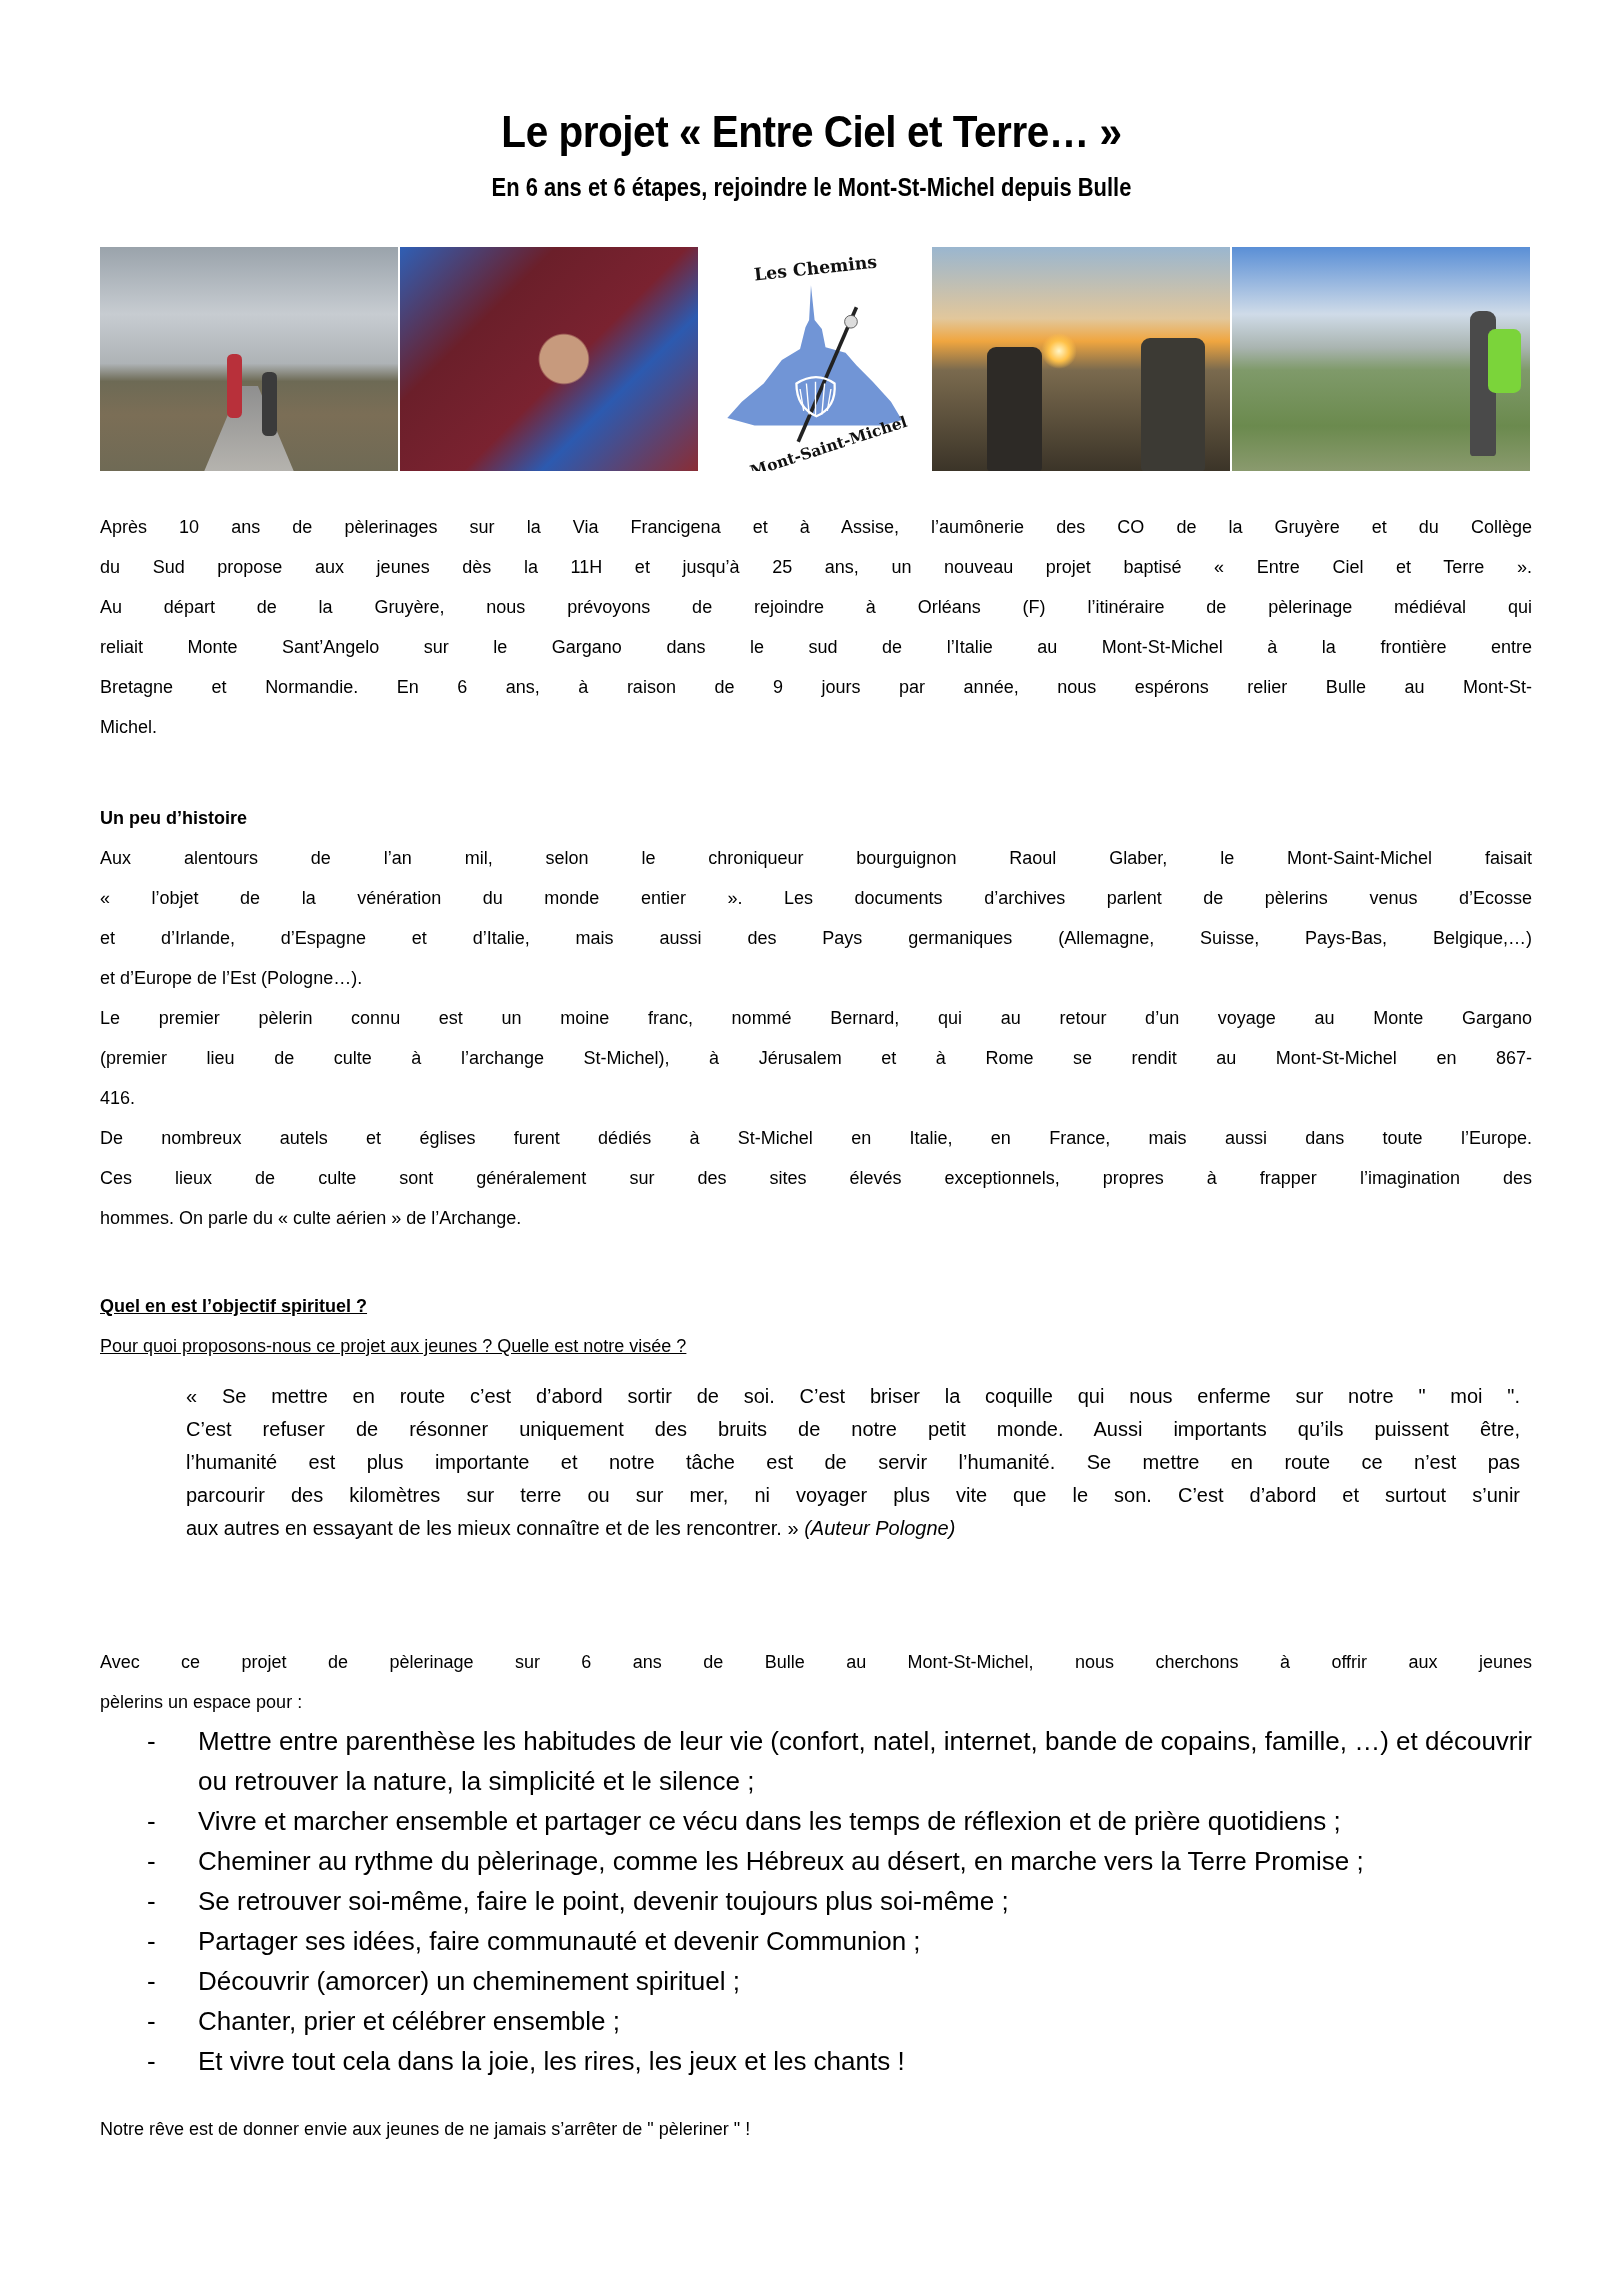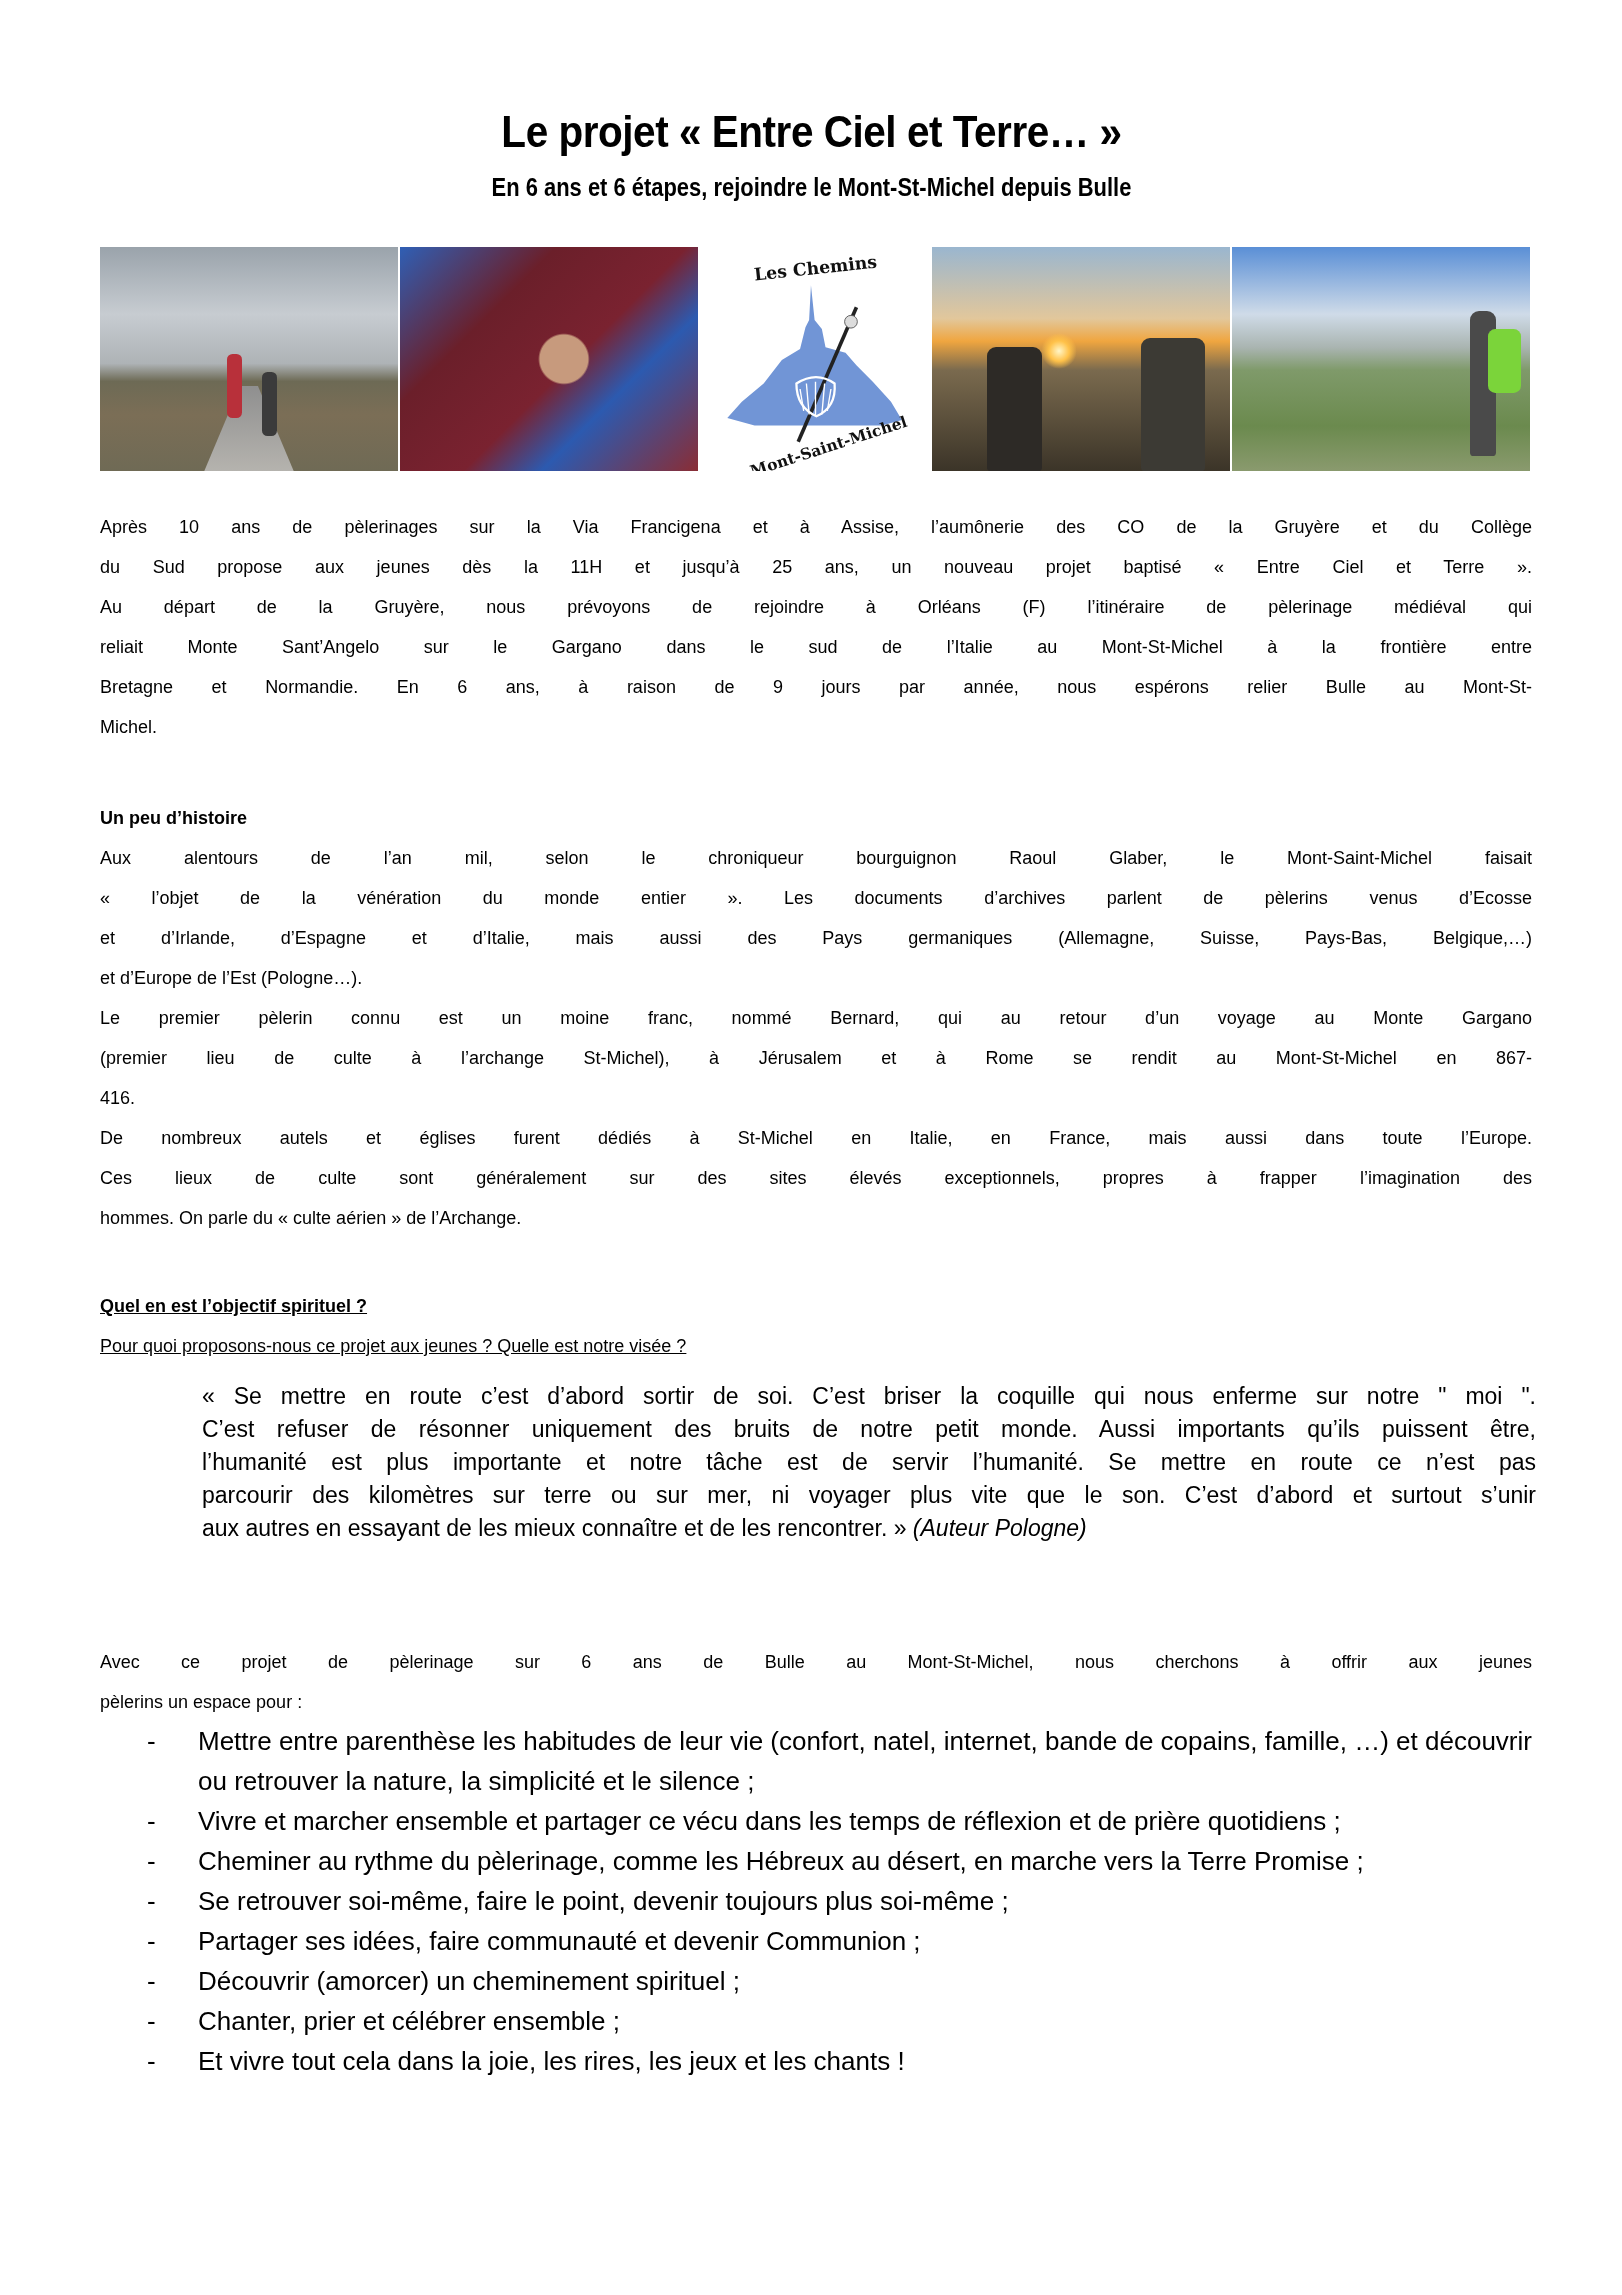--- a/index.html
+++ b/index.html
@@ -35,21 +35,21 @@
                    font-family:"DejaVu Serif", serif; font-weight:bold; font-size:17.3px; color:#111;
                    transform:rotate(-6deg); }
   .logo-text-bot { position:absolute; left:0; right:0; bottom:11px; text-align:center;
                    font-family:"DejaVu Serif", serif; font-weight:bold; font-size:15.5px; color:#111;
                    transform:rotate(-18deg); }
 
   .body-text { position:absolute; left:100px; width:1432px; font-size:18px; line-height:40px;
                text-align:justify; }
   .body-text p { margin:0; }
   .h { font-weight:bold; }
-  .quote { position:absolute; left:202px; width:1334px; font-size:23px; line-height:33px; text-align:justify; }
+  .quote { position:absolute; left:186px; width:1334px; font-size:20px; line-height:33px; text-align:justify; }
   .quote p { margin:0; }
   .ital { font-style:italic; }
   .bullets { position:absolute; left:100px; width:1432px; font-size:26px; line-height:40px; }
   .bullet { display:flex; }
   .bullet .dash { width:98px; flex:none; padding-left:47px; box-sizing:border-box; }
   .bullet .txt { flex:1; }
   .justify-last { text-align-last:justify; }
 </style>
 </head>
 <body>
@@ -155,15 +155,18 @@
     <div class="bullet">
         <span class="dash">-</span>
         <span class="txt">Chanter, prier et célébrer ensemble ;</span>
       </div>
     <div class="bullet">
         <span class="dash">-</span>
         <span class="txt">Et vivre tout cela dans la joie, les rires, les jeux et les chants !</span>
       </div>
   </div>
 
+  <div class="body-text" style="top:2109px;">
+    <p>Notre rêve est de donner envie aux jeunes de ne jamais s’arrêter de " pèleriner " !</p>
+  </div>
 
 </div>
 
 
 </body></html>

